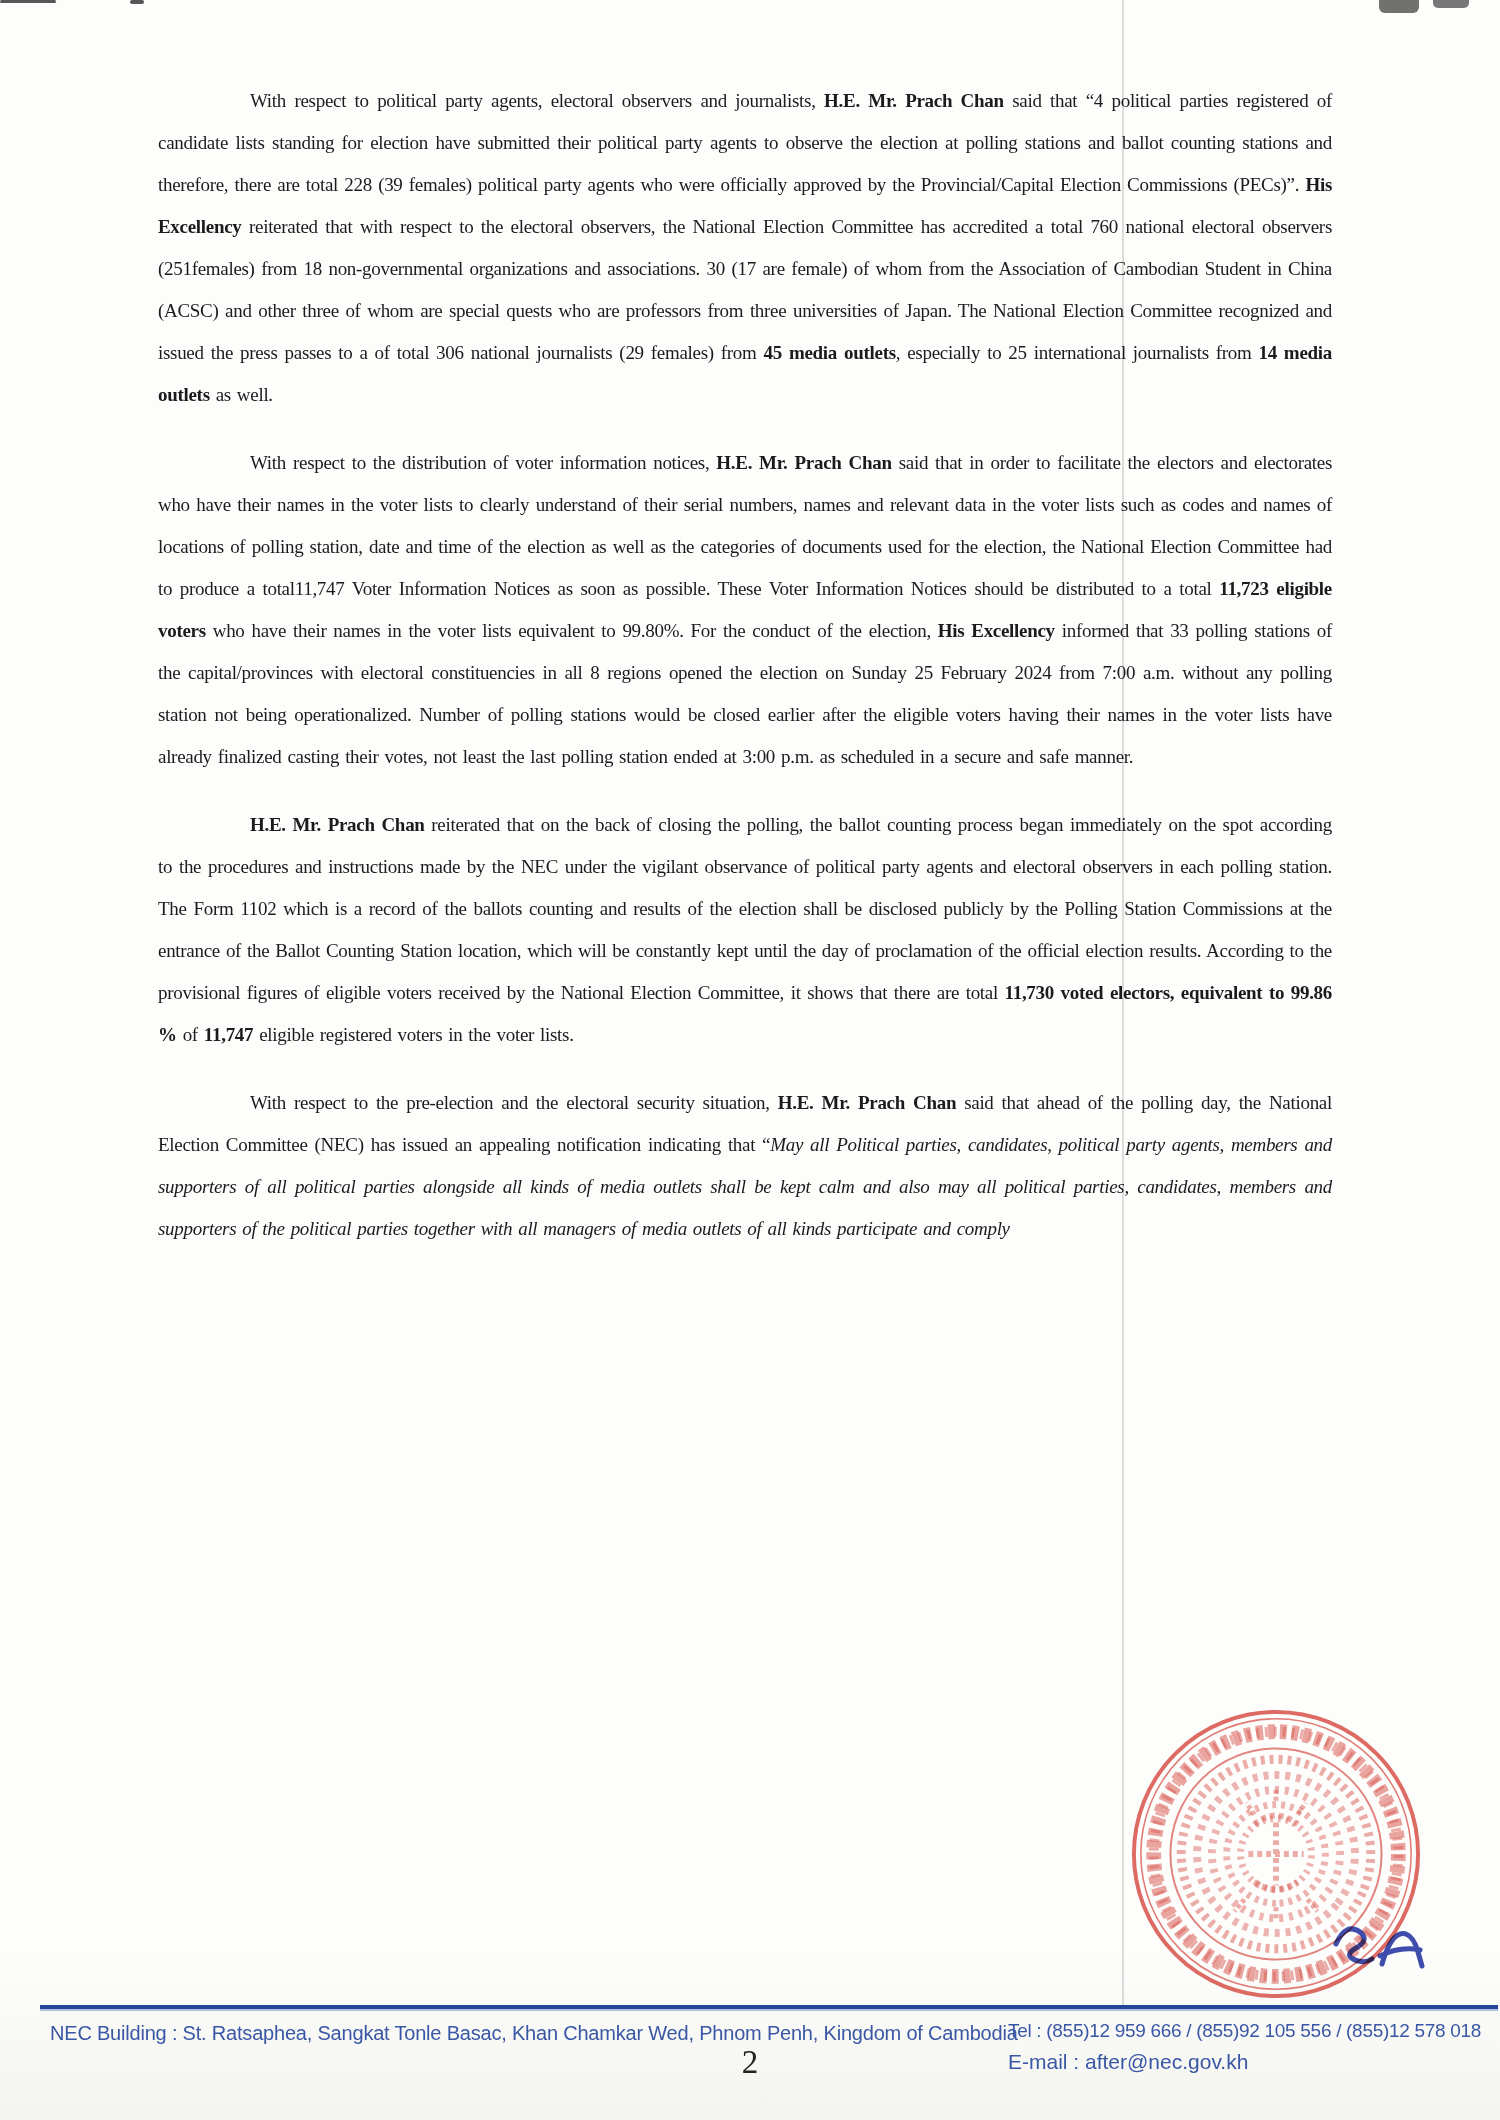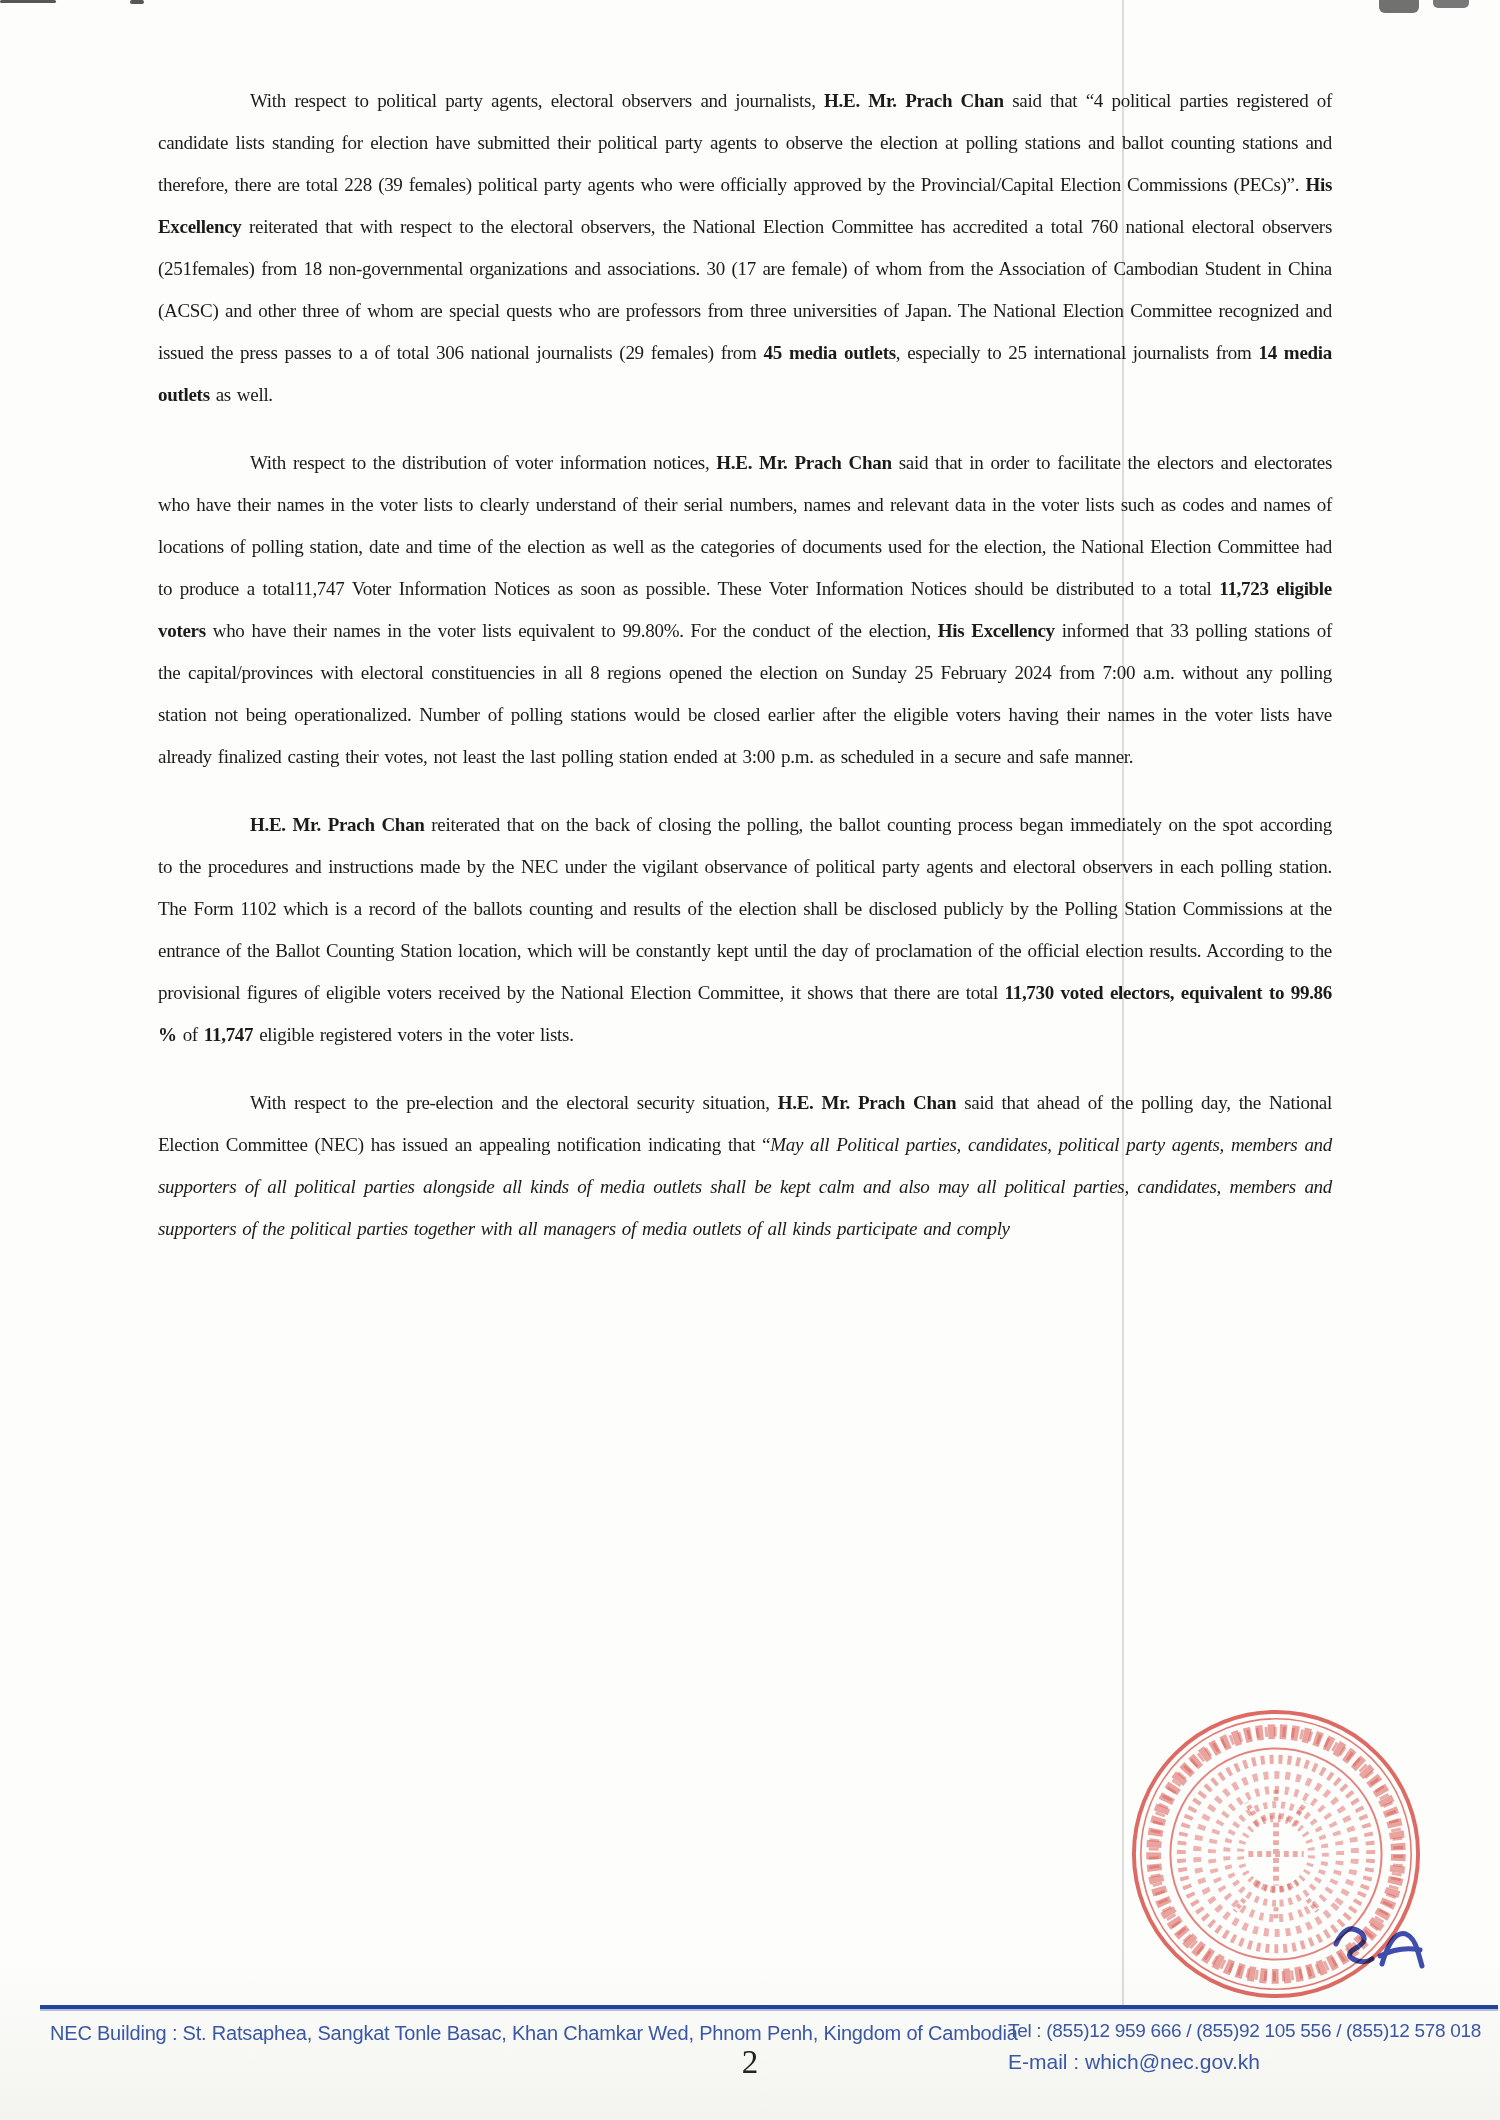--- a/index.html
+++ b/index.html
@@ -121,16 +121,16 @@
     <g fill="none" stroke="#2f3ea8" stroke-width="5" stroke-linecap="round" stroke-linejoin="round" opacity="0.92">
       <path d="M18 32 q10 -22 24 -12 q10 8 -4 16 q-14 8 2 13 q8 2 14 -2"></path>
       <path d="M64 52 q10 -34 24 -30 q8 3 12 18 l4 14"></path>
       <path d="M62 44 q20 -10 40 -6"></path>
     </g>
   </svg>
 
   <div class="footer-rule"></div>
   <div class="footer-text footer-address">NEC Building : St. Ratsaphea, Sangkat Tonle Basac, Khan Chamkar Wed, Phnom Penh, Kingdom of Cambodia</div>
   <div class="footer-text footer-tel">Tel : (855)12 959 666 / (855)92 105 556 / (855)12 578 018</div>
-  <div class="footer-text footer-email">E-mail : which@nec.gov.kh</div>
+  <div class="footer-text footer-email">E-mail : after@nec.gov.kh</div>
   <div class="page-number">2</div>
 
 </div>
 
 </body></html>

